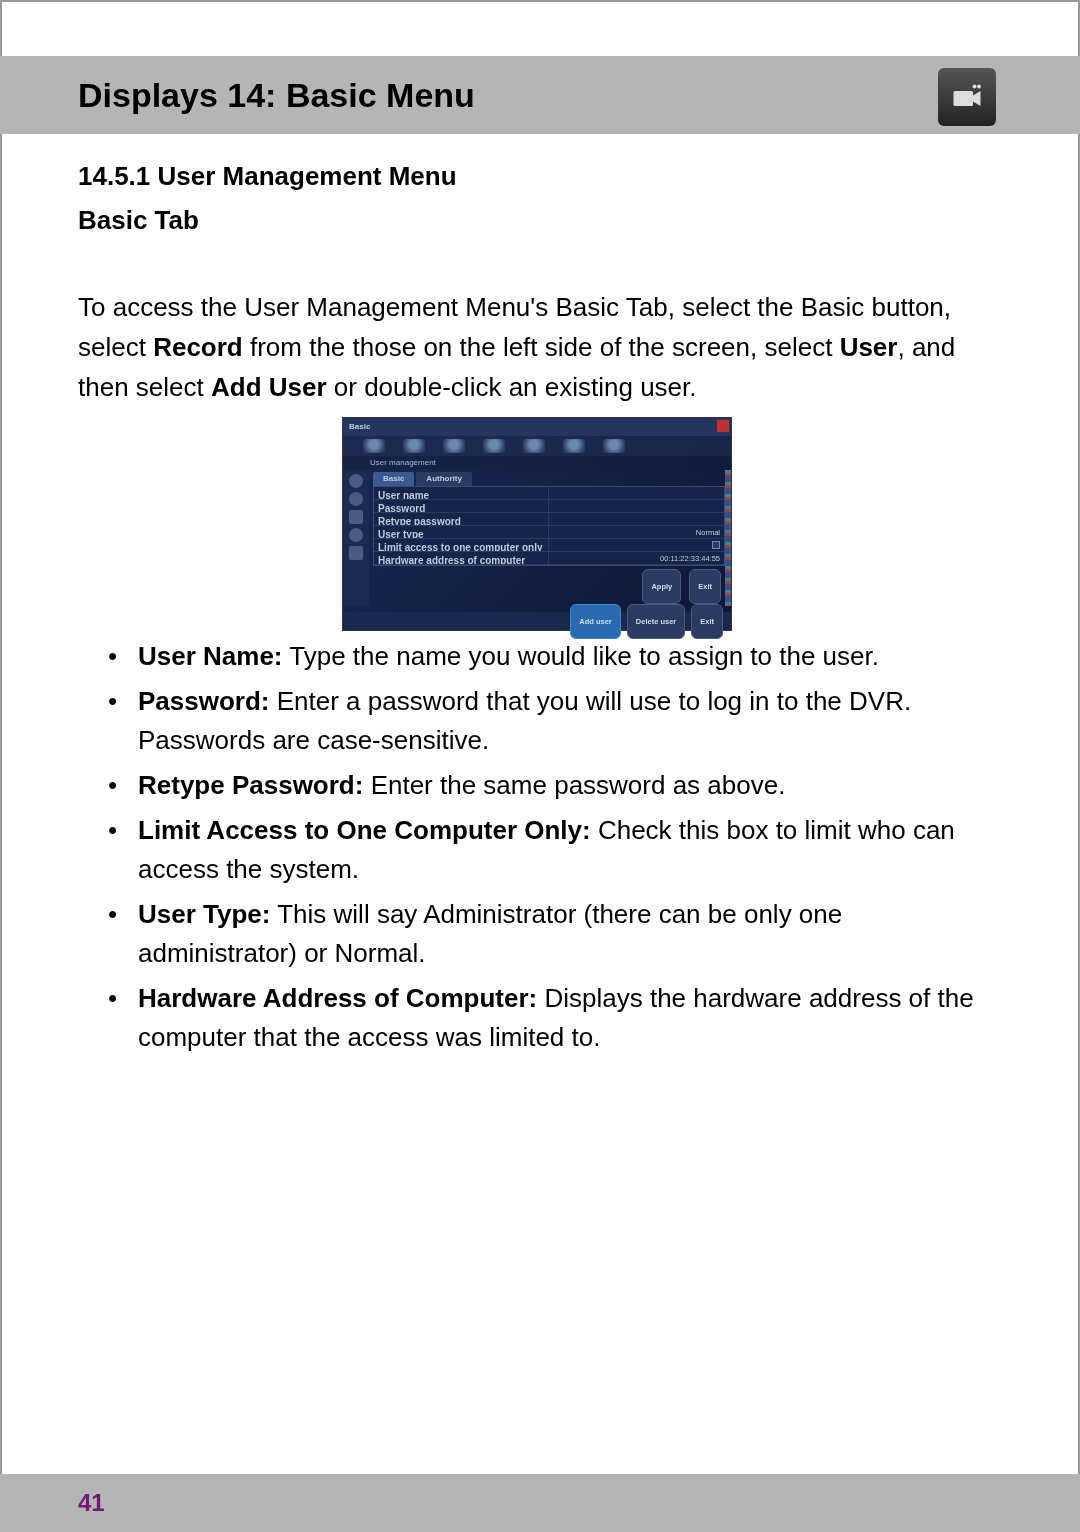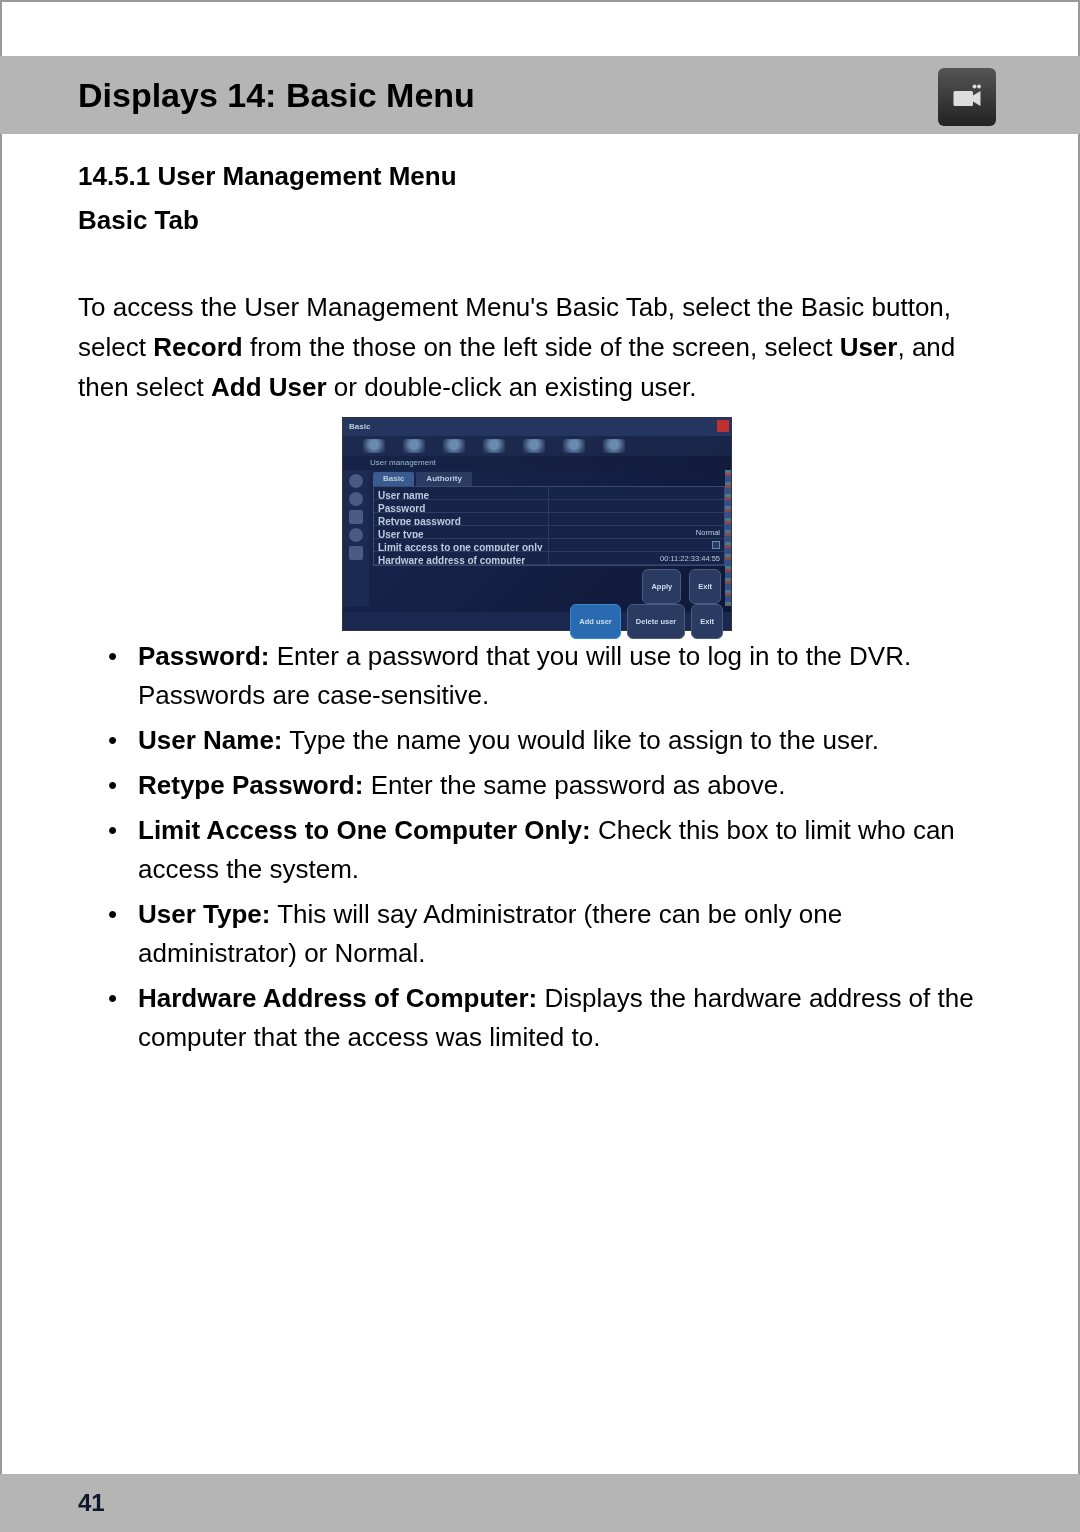--- a/index.html
+++ b/index.html
@@ -259,21 +259,21 @@
     right: 0;
     height: 58px;
     background: #b5b5b5;
     display: flex;
     align-items: center;
     padding-left: 78px;
   }
   .page-footer .pn {
     font-weight: bold;
     font-size: 24px;
-    color: #0f172a;
+    color: #701a75;
   }
 </style>
 </head>
 <body>
 
 <div class="page-border"></div>
 
 <div class="header-bar">
   <h1>Displays 14: Basic Menu</h1>
 </div>
@@ -358,22 +358,22 @@
       <div class="ss-rstripe"></div>
       <div class="ss-footer">
         <div class="ss-btn blue">Add user</div>
         <div class="ss-btn">Delete user</div>
         <div class="ss-btn">Exit</div>
       </div>
     </div>
   </div>
 
   <ul class="bullets">
+    <li><span class="bold">User Name:</span><span> Type the name you would like to assign to the user.</span></li>
     <li><span class="bold">Password:</span><span> Enter a password that you will use to log in to the DVR. Passwords are case-sensitive.</span></li>
-    <li><span class="bold">User Name:</span><span> Type the name you would like to assign to the user.</span></li>
     <li><span class="bold">Retype Password:</span><span> Enter the same password as above.</span></li>
     <li><span class="bold">Limit Access to One Computer Only:</span><span> Check this box to limit who can access the system.</span></li>
     <li><span class="bold">User Type:</span><span> This will say Administrator (there can be only one administrator) or Normal.</span></li>
     <li><span class="bold">Hardware Address of Computer:</span><span> Displays the hardware address of the computer that the access was limited to.</span></li>
   </ul>
 </div>
 
 <div class="page-footer">
   <span class="pn">41</span>
 </div>

